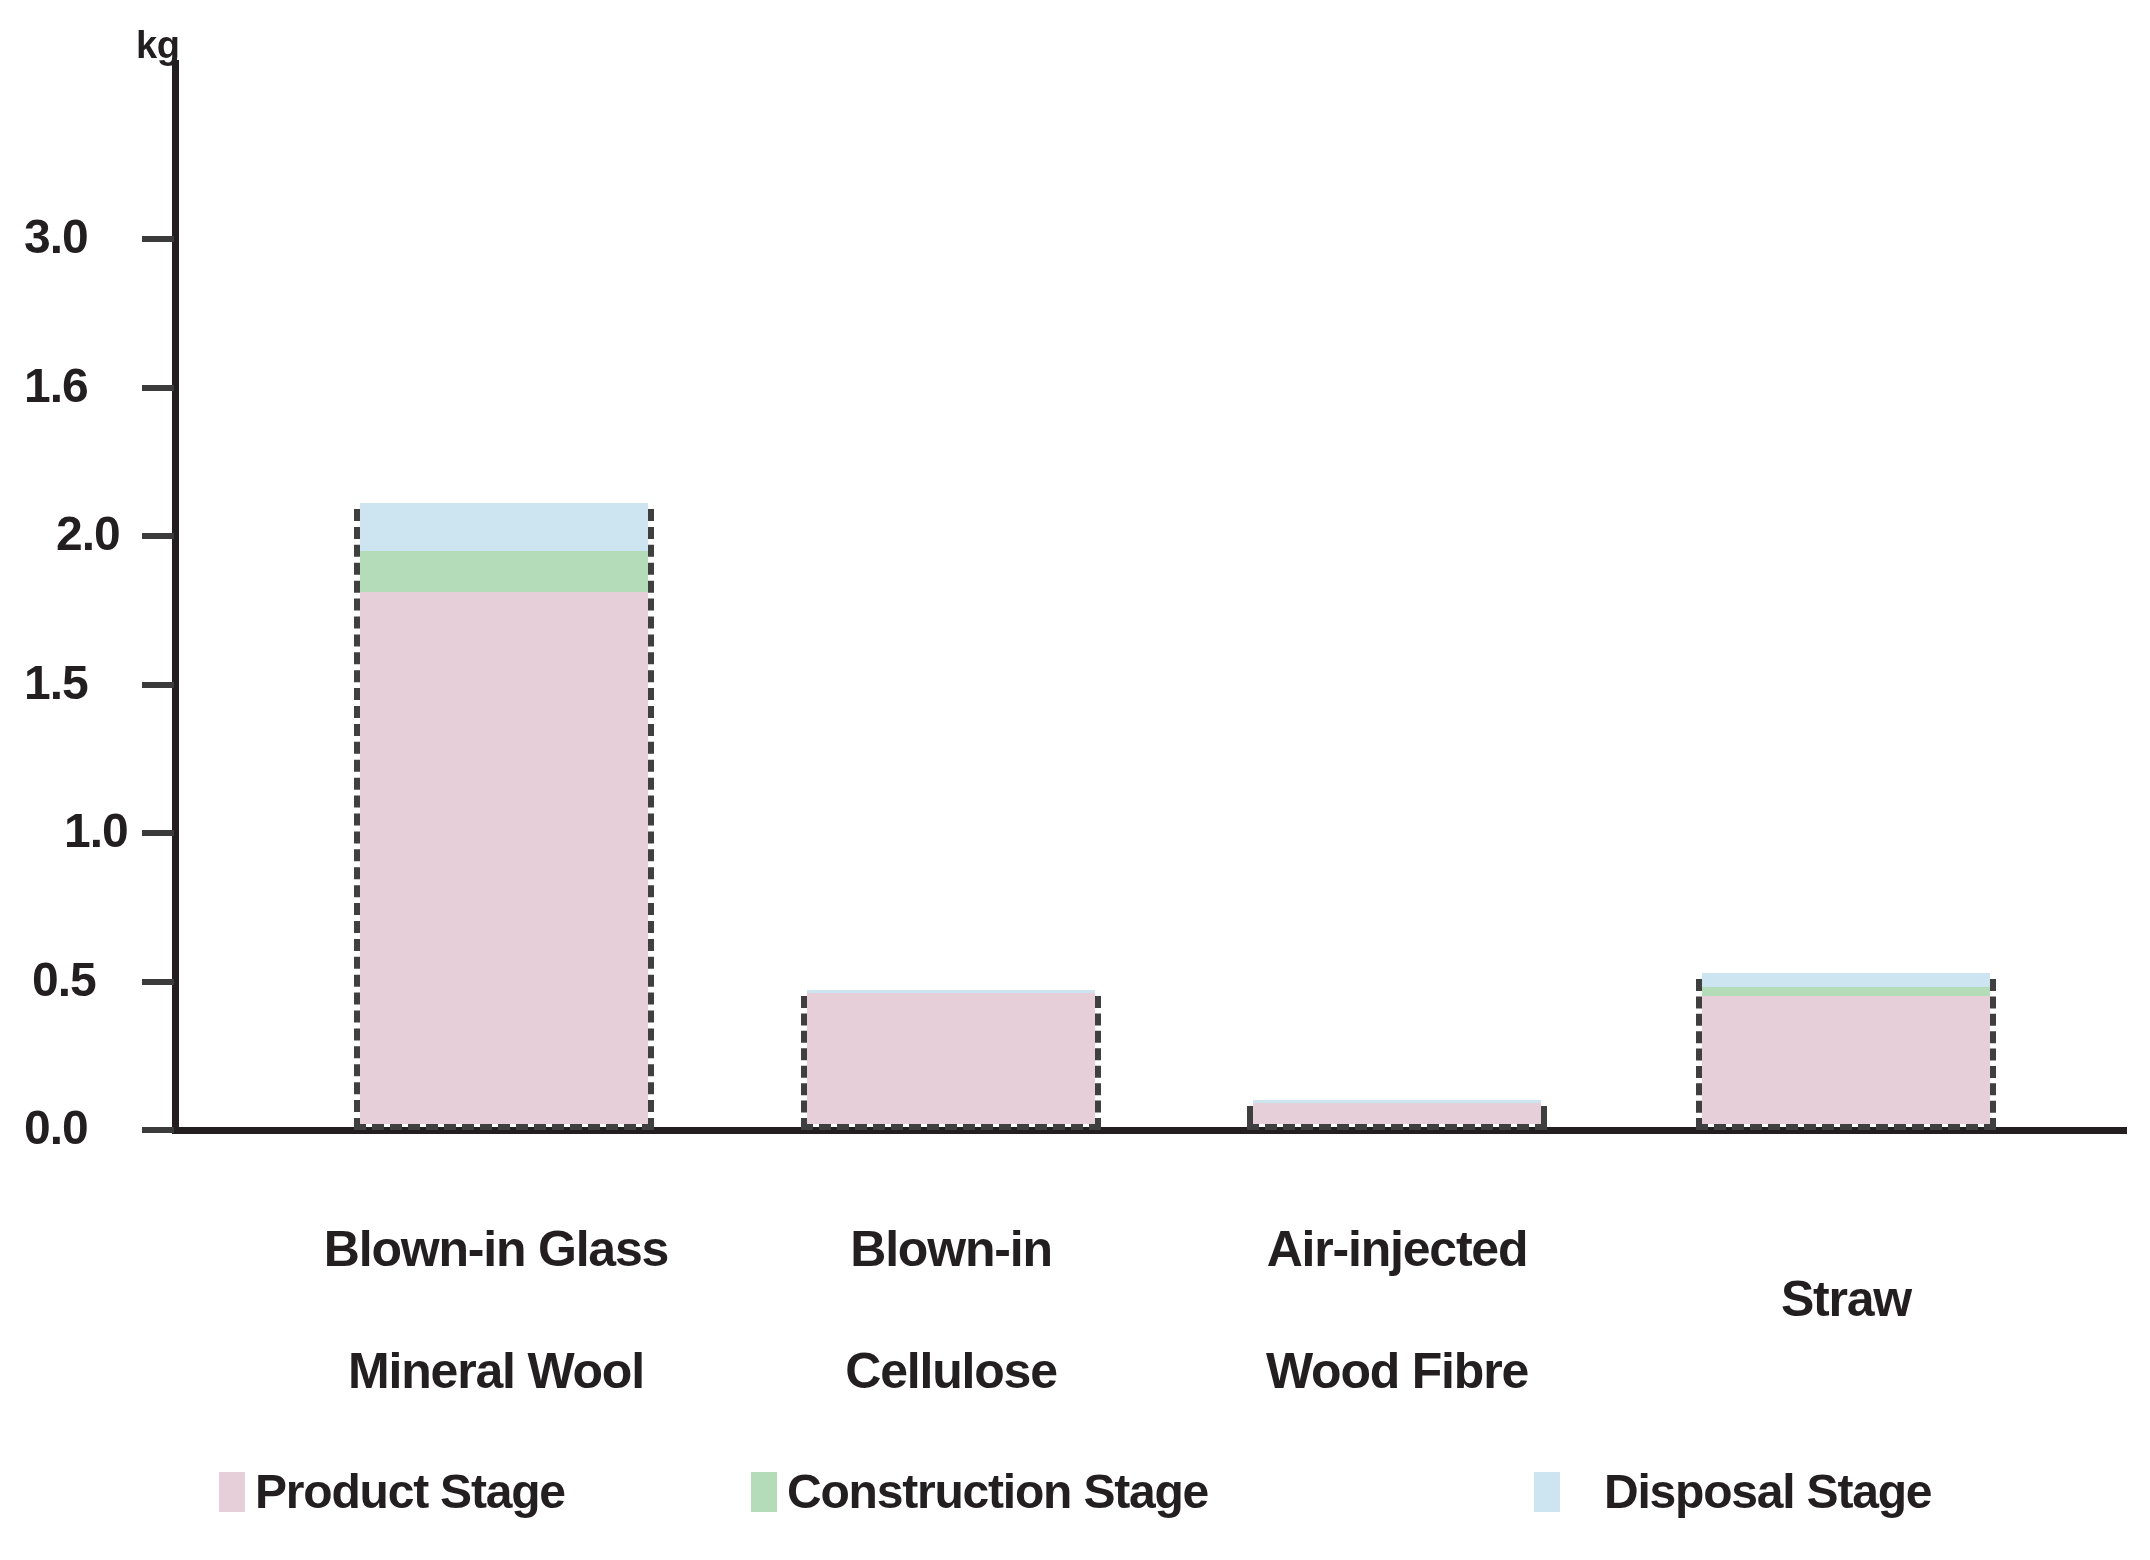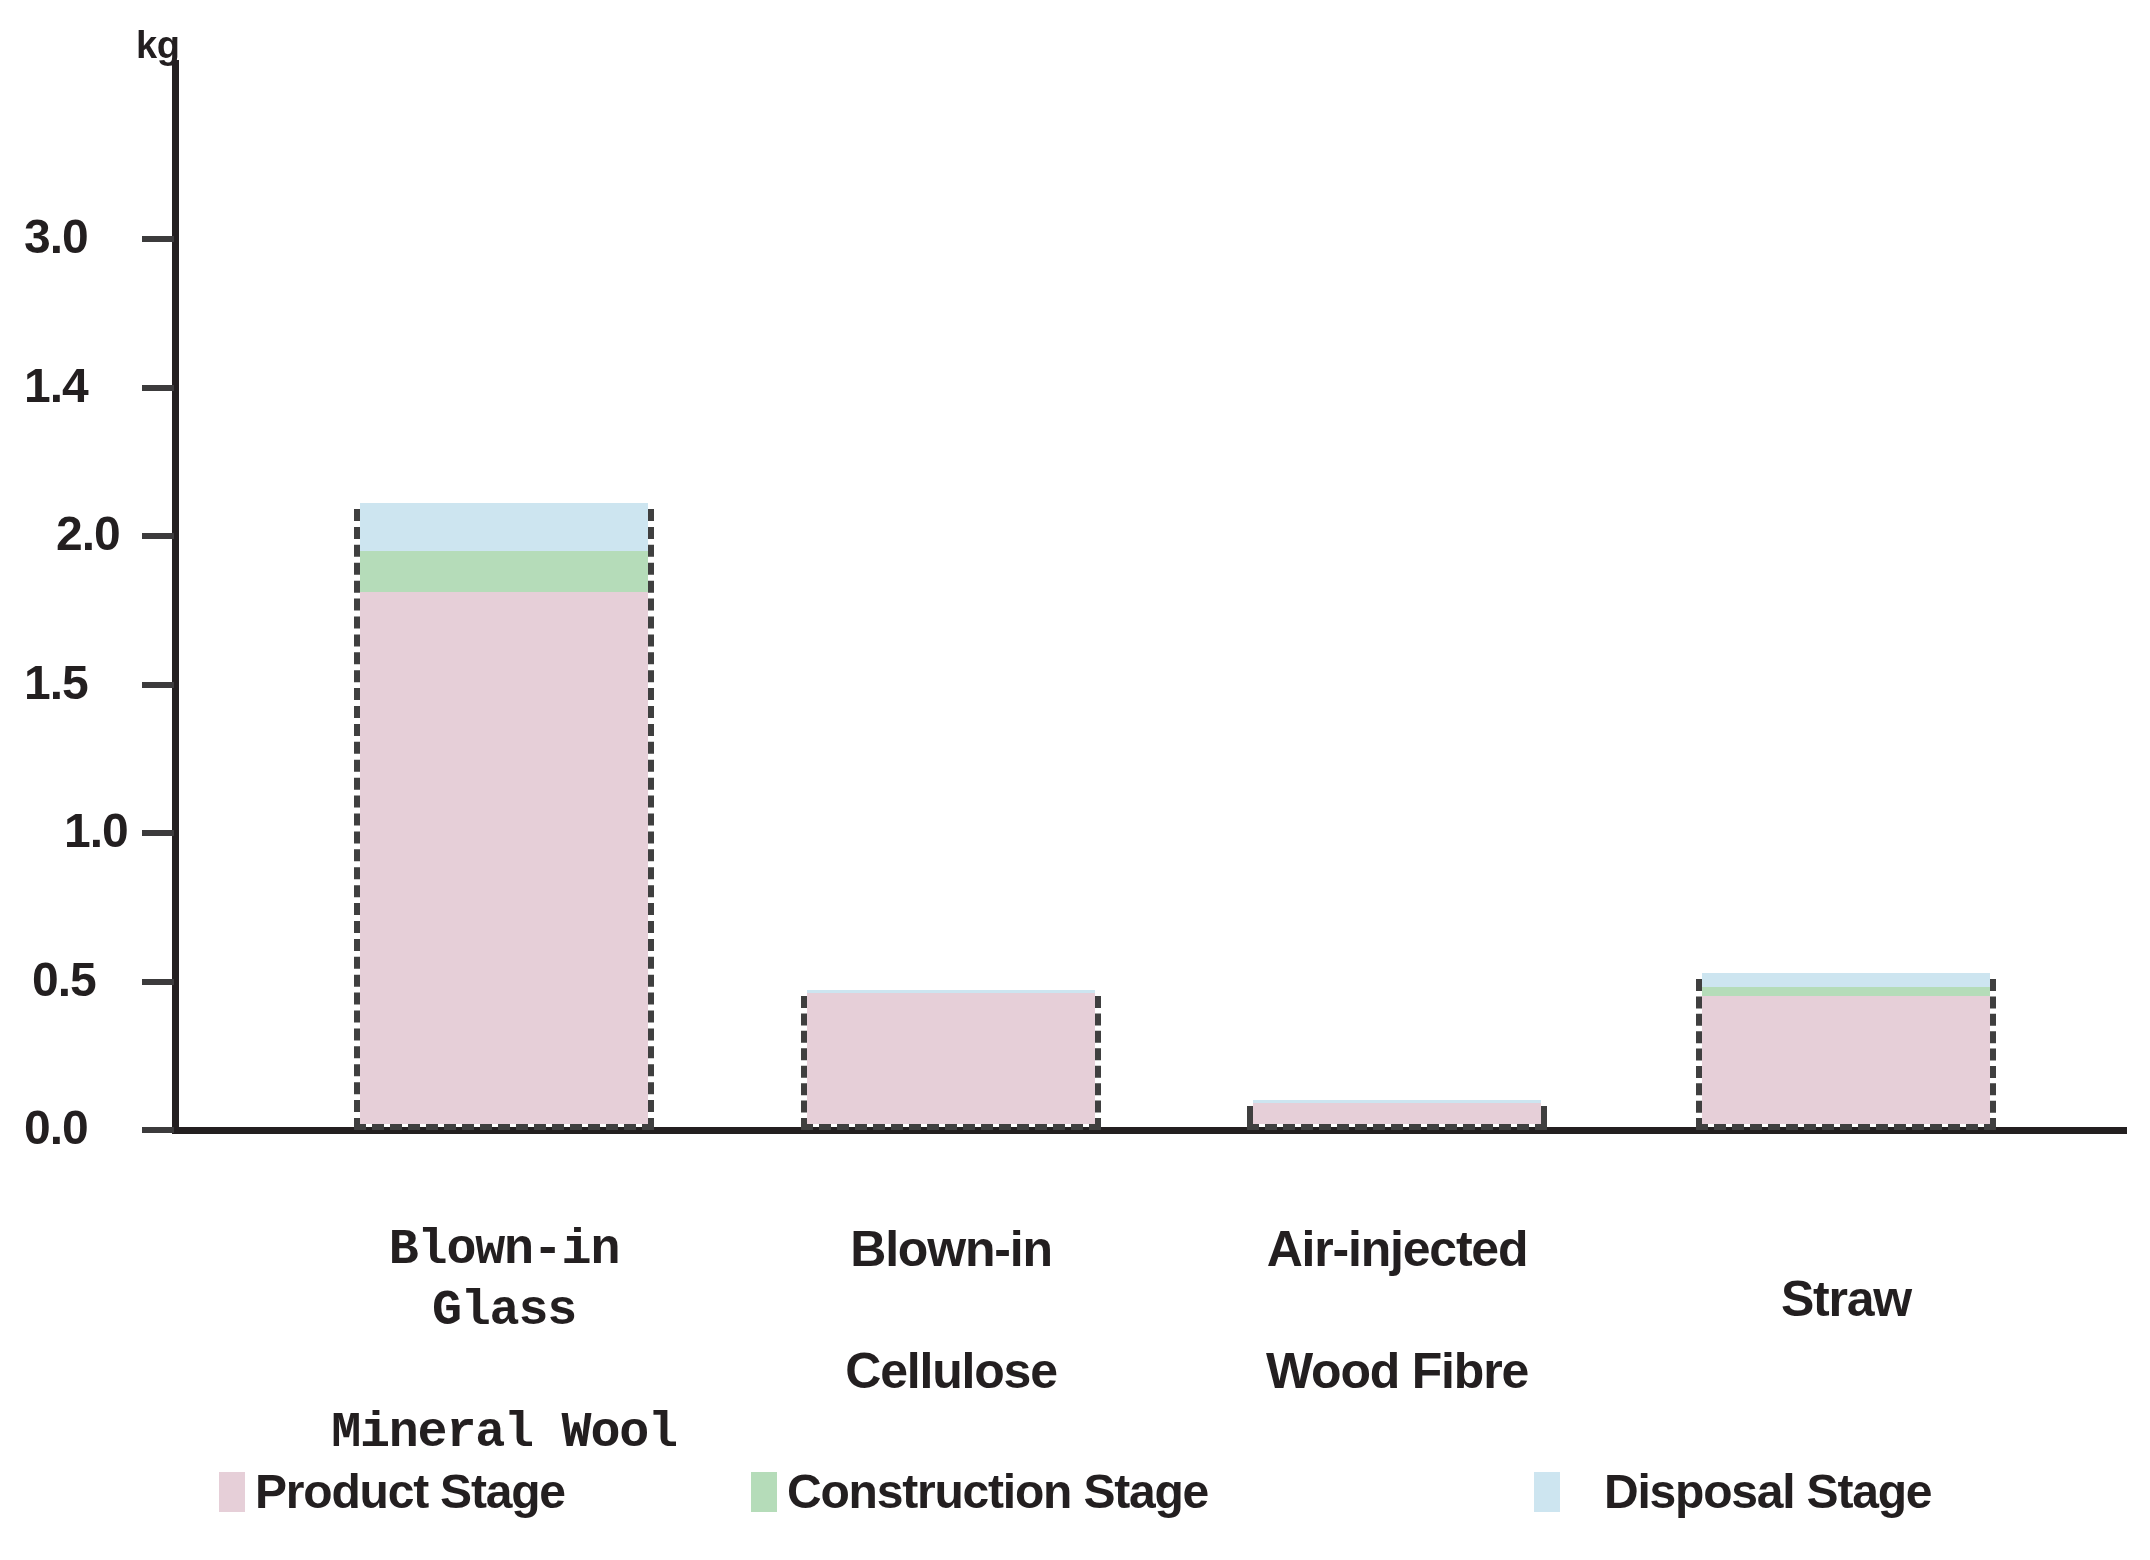--- a/index.html
+++ b/index.html
@@ -148,21 +148,21 @@
       <div class="y-tick-label" style="left: 0px; width: 112px; top: 1104px;">0.0</div>
       <div class="y-tick" style="top: 978.5px;"></div>
       <div class="y-tick-label" style="left: 0px; width: 112px; top: 955.5px; padding-left: 8px;">0.5</div>
       <div class="y-tick" style="top: 830px;"></div>
       <div class="y-tick-label" style="left: 0px; width: 112px; top: 807px; padding-left: 40px;">1.0</div>
       <div class="y-tick" style="top: 681.5px;"></div>
       <div class="y-tick-label" style="left: 0px; width: 112px; top: 658.5px;">1.5</div>
       <div class="y-tick" style="top: 533px;"></div>
       <div class="y-tick-label" style="left: 0px; width: 112px; top: 510px; padding-left: 32px;">2.0</div>
       <div class="y-tick" style="top: 384.5px;"></div>
-      <div class="y-tick-label" style="left: 0px; width: 112px; top: 361.5px;">1.4</div>
+      <div class="y-tick-label" style="left: 0px; width: 112px; top: 361.5px;">1.6</div>
       <div class="y-tick" style="top: 236px;"></div>
       <div class="y-tick-label" style="left: 0px; width: 112px; top: 213px;">3.0</div>
     </div>
 
   <div class="plot" id="plot">
       <div class="bar" style="left: 330px; width: 300px; height: 620.73px; top: 509.27px; border-color: rgb(63, 63, 63);">
         <div class="seg" style="background: rgb(230, 207, 216); height: 531.63px; bottom: 0px; position: absolute;"></div>
         <div class="seg" style="background: rgb(181, 220, 185); height: 41.58px; bottom: 531.63px; position: absolute;"></div>
         <div class="seg" style="background: rgb(205, 229, 240); height: 47.52px; bottom: 573.21px; position: absolute;"></div>
       </div>
@@ -174,21 +174,21 @@
         <div class="seg" style="background: rgb(230, 207, 216); height: 20.79px; bottom: 0px; position: absolute;"></div>
         <div class="seg" style="background: rgb(205, 229, 240); height: 2.97px; bottom: 20.79px; position: absolute;"></div>
       </div>
       <div class="bar" style="left: 1672px; width: 300px; height: 151.47px; top: 978.53px; border-color: rgb(63, 63, 63);">
         <div class="seg" style="background: rgb(230, 207, 216); height: 127.71px; bottom: 0px; position: absolute;"></div>
         <div class="seg" style="background: rgb(181, 220, 185); height: 8.91px; bottom: 127.71px; position: absolute;"></div>
         <div class="seg" style="background: rgb(205, 229, 240); height: 14.85px; bottom: 136.62px; position: absolute;"></div>
       </div>
     </div>
 
-  <div class="cat-label" style="left:280px; top:1158px; width:400px;font-family:Liberation Mono, monospace;">
+  <div class="cat-label" style="left:272px; top:1158px; width:400px;">
     <span>Blown-in Glass</span><br>
     <span>Mineral Wool</span>
   </div>
   <div class="cat-label" style="left:727px; top:1158px; width:400px;">
     <span>Blown-in</span><br>
     <span>Cellulose</span>
   </div>
   <div class="cat-label" style="left:1173px; top:1158px; width:400px;">
     <span>Air-injected</span><br>
     <span>Wood Fibre</span>

